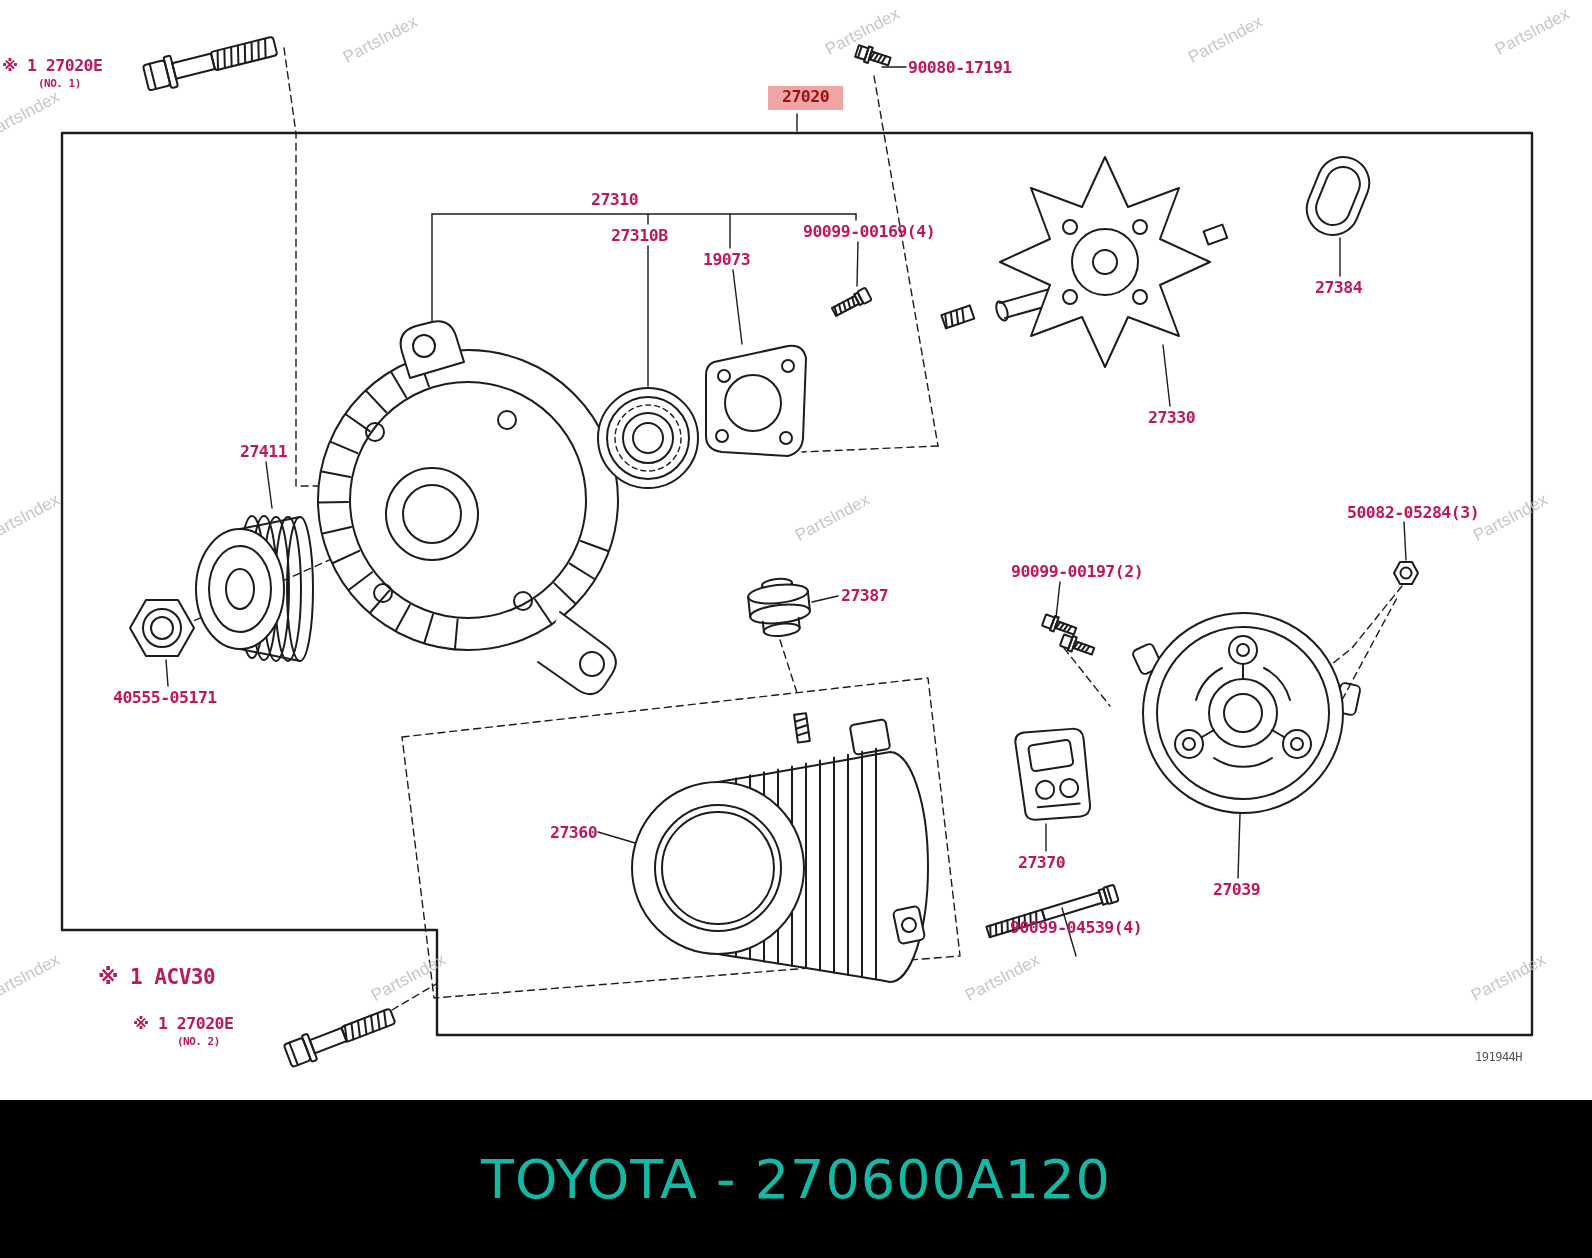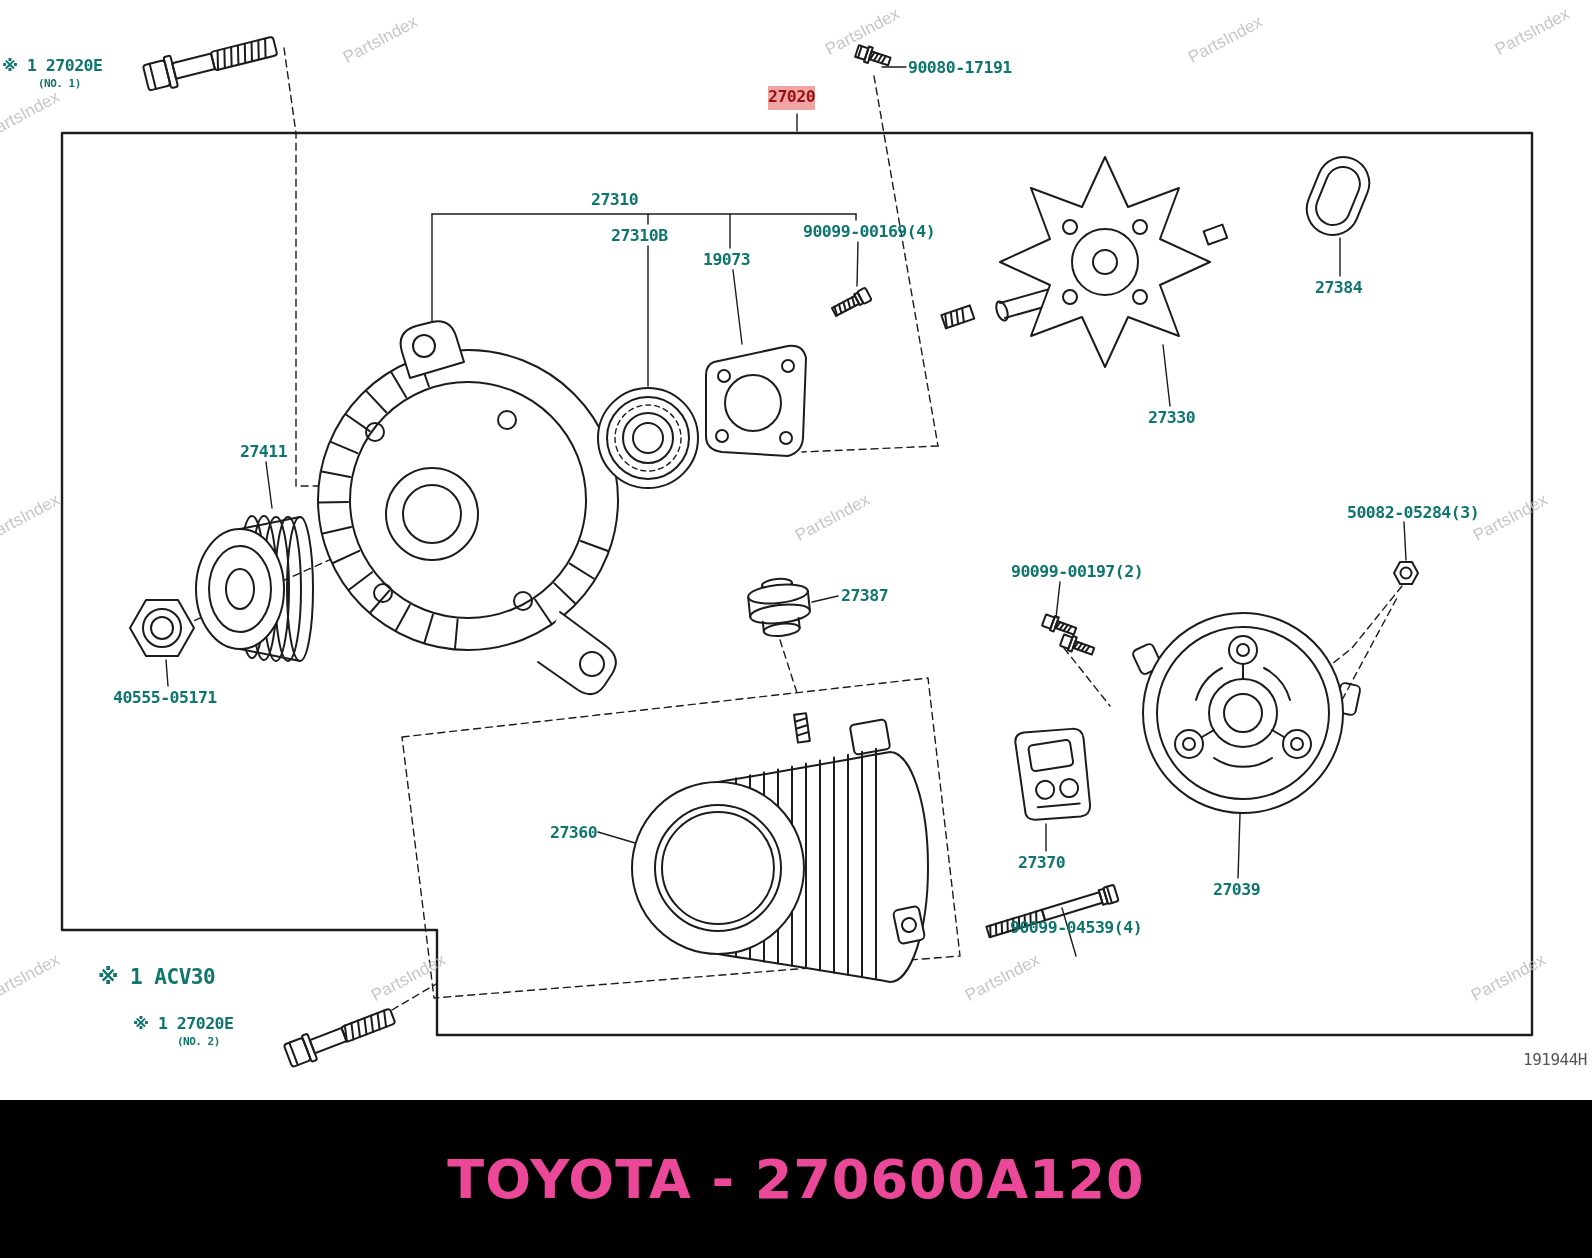--- a/index.html
+++ b/index.html
@@ -2,31 +2,31 @@
 <html style="--hl-bg: #f0a5a5; --hl-fg: #991111;"><head>
 <meta charset="utf-8">
 <style>
   html,body{margin:0;padding:0;background:#fff;}
   .stage{position:relative;width:1592px;height:1258px;background:#fff;overflow:hidden;
          font-family:"DejaVu Sans Mono","DejaVu Sans",monospace;}
   .diagram{position:absolute;left:0;top:0;width:1592px;height:1100px;}
   .diagram svg{position:absolute;left:0;top:0;}
   .wm{position:absolute;transform:rotate(-28deg);color:#bdbdbd;opacity:.85;
       font-family:"Liberation Sans",sans-serif;font-size:17px;white-space:nowrap;pointer-events:none;}
-  .lbl{position:absolute;font-weight:700;font-size:16.5px;letter-spacing:-0.5px;color:#0f766e;
+  .lbl{position:absolute;font-weight:700;font-size:16.5px;letter-spacing:-0.5px;color:#be185d;
        line-height:1.25;white-space:nowrap;cursor:pointer;}
   .lbl .sub{display:block;font-size:11px;}
-  .lbl.hl{background:var(--hl-bg,#f0a5a5);color:var(--hl-fg,#991111);padding:1px 0 2px;}
+  .lbl.hl{background:var(--hl-bg,#f0a5a5);color:var(--hl-fg,#991111);padding:1px 14px 2px;}
   .lbl.note{font-size:21px;cursor:default;}
-  .lbl.small{font-size:16px;font-weight:400;color:#555;cursor:default;margin-left:48px;}
+  .lbl.small{font-size:12px;font-weight:400;color:#555;cursor:default;}
   .indent1{padding-left:36px;} .indent2{padding-left:44px;}
   .footer{position:absolute;left:0;top:1100px;width:1592px;height:158px;background:#000;
           display:flex;align-items:center;justify-content:center;gap:160px;}
-  .footer span{color:#ec4899;font-family:"DejaVu Sans","Liberation Sans",sans-serif;
-               font-size:54px;font-weight:700;letter-spacing:1px;white-space:nowrap;}
+  .footer span{color:#14b8a6;font-family:"DejaVu Sans","Liberation Sans",sans-serif;
+               font-size:54px;font-weight:400;letter-spacing:1px;white-space:nowrap;}
 </style>
 </head>
 <body>
 
 <div class="stage">
   <div class="diagram">
 
     <svg width="1592" height="1100" viewBox="0 0 1592 1100">
       <g fill="none" stroke="#1c1c1c" stroke-width="2" stroke-linecap="round" stroke-linejoin="round">
 

